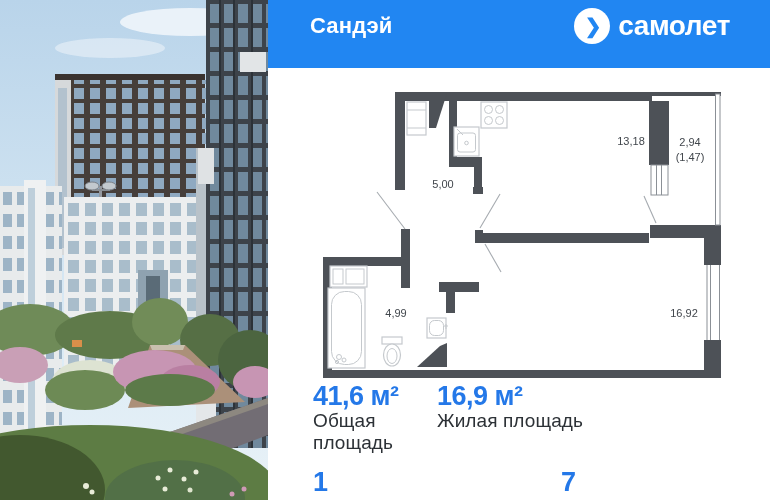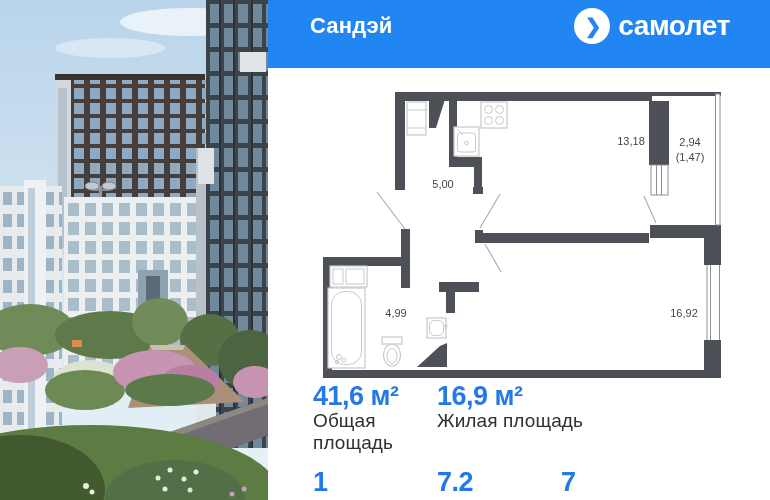--- a/index.html
+++ b/index.html
@@ -258,21 +258,20 @@
         <div class="stat">
           <div class="stat-value">16,9 м²</div>
           <div class="stat-label">Жилая площадь</div>
         </div>
       </div>
       <div class="stats-row r2">
         <div class="stat">
           <div class="stat-value">1</div>
         </div>
         <div class="stat">
-          <div class="stat-value">7.2</div>
         </div>
         <div class="stat">
           <div class="stat-value">7</div>
         </div>
       </div>
     </div>
 
   </div>
 </div>
 

